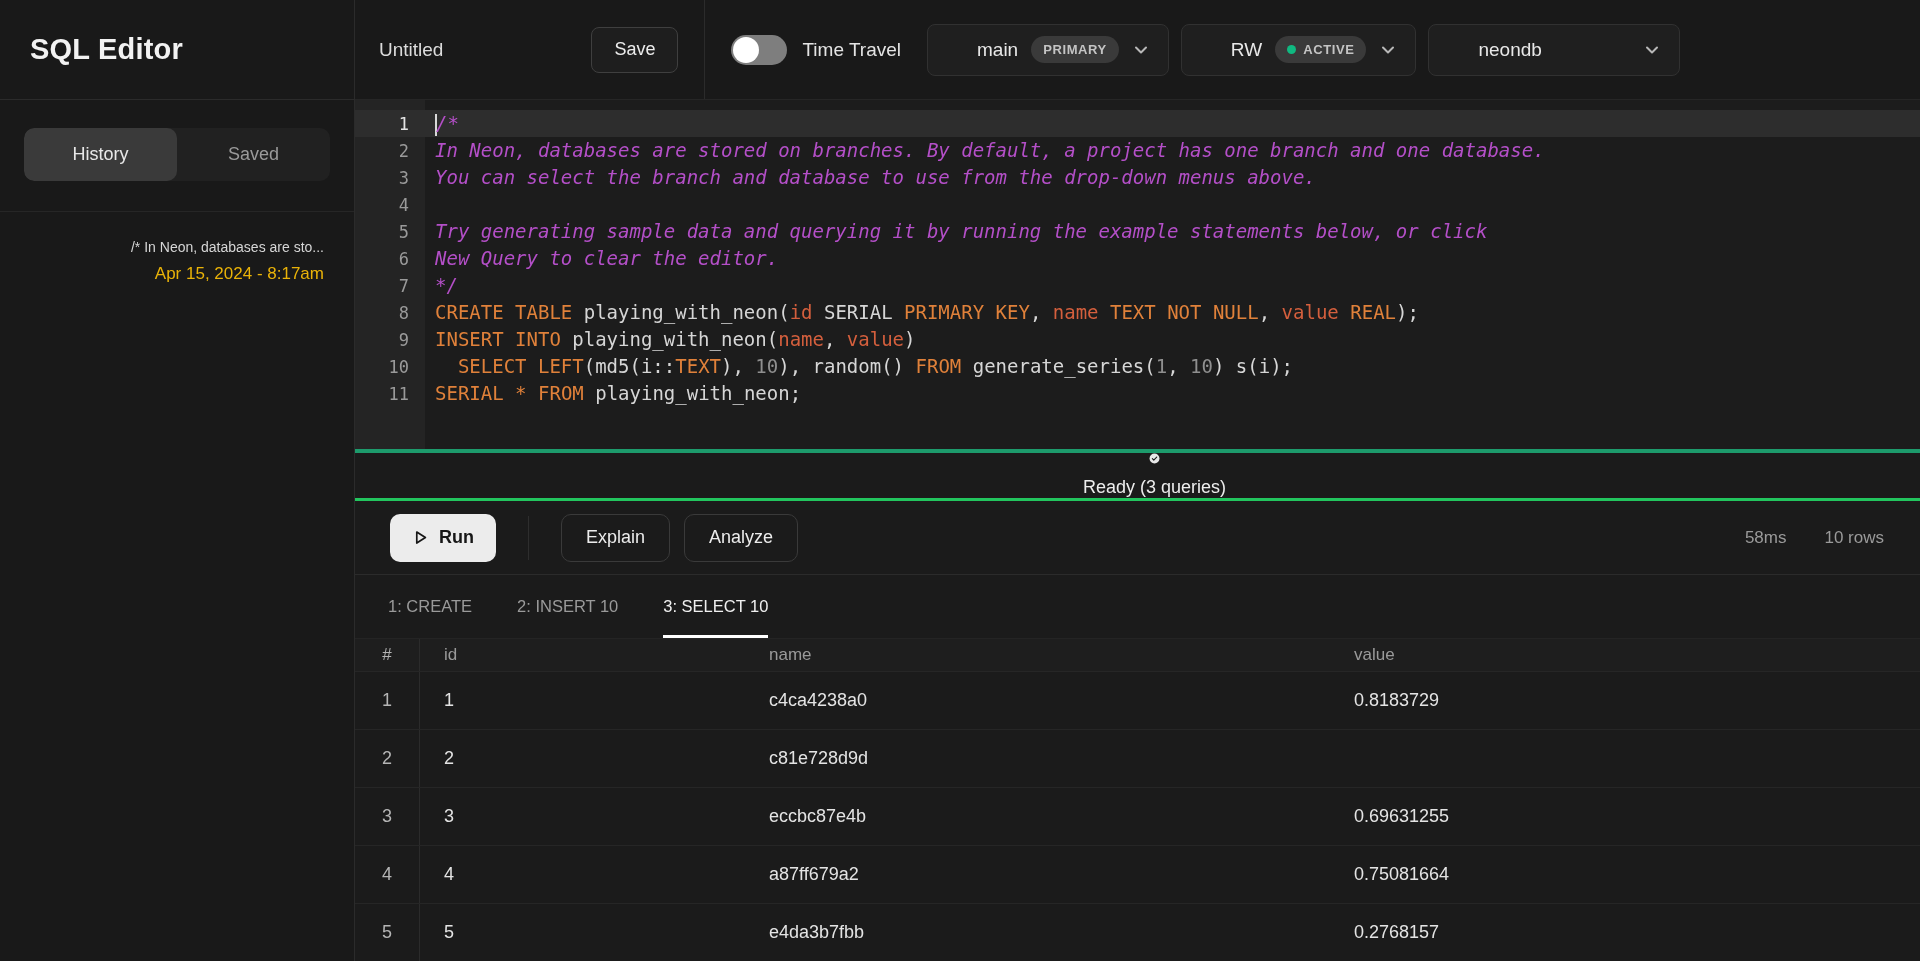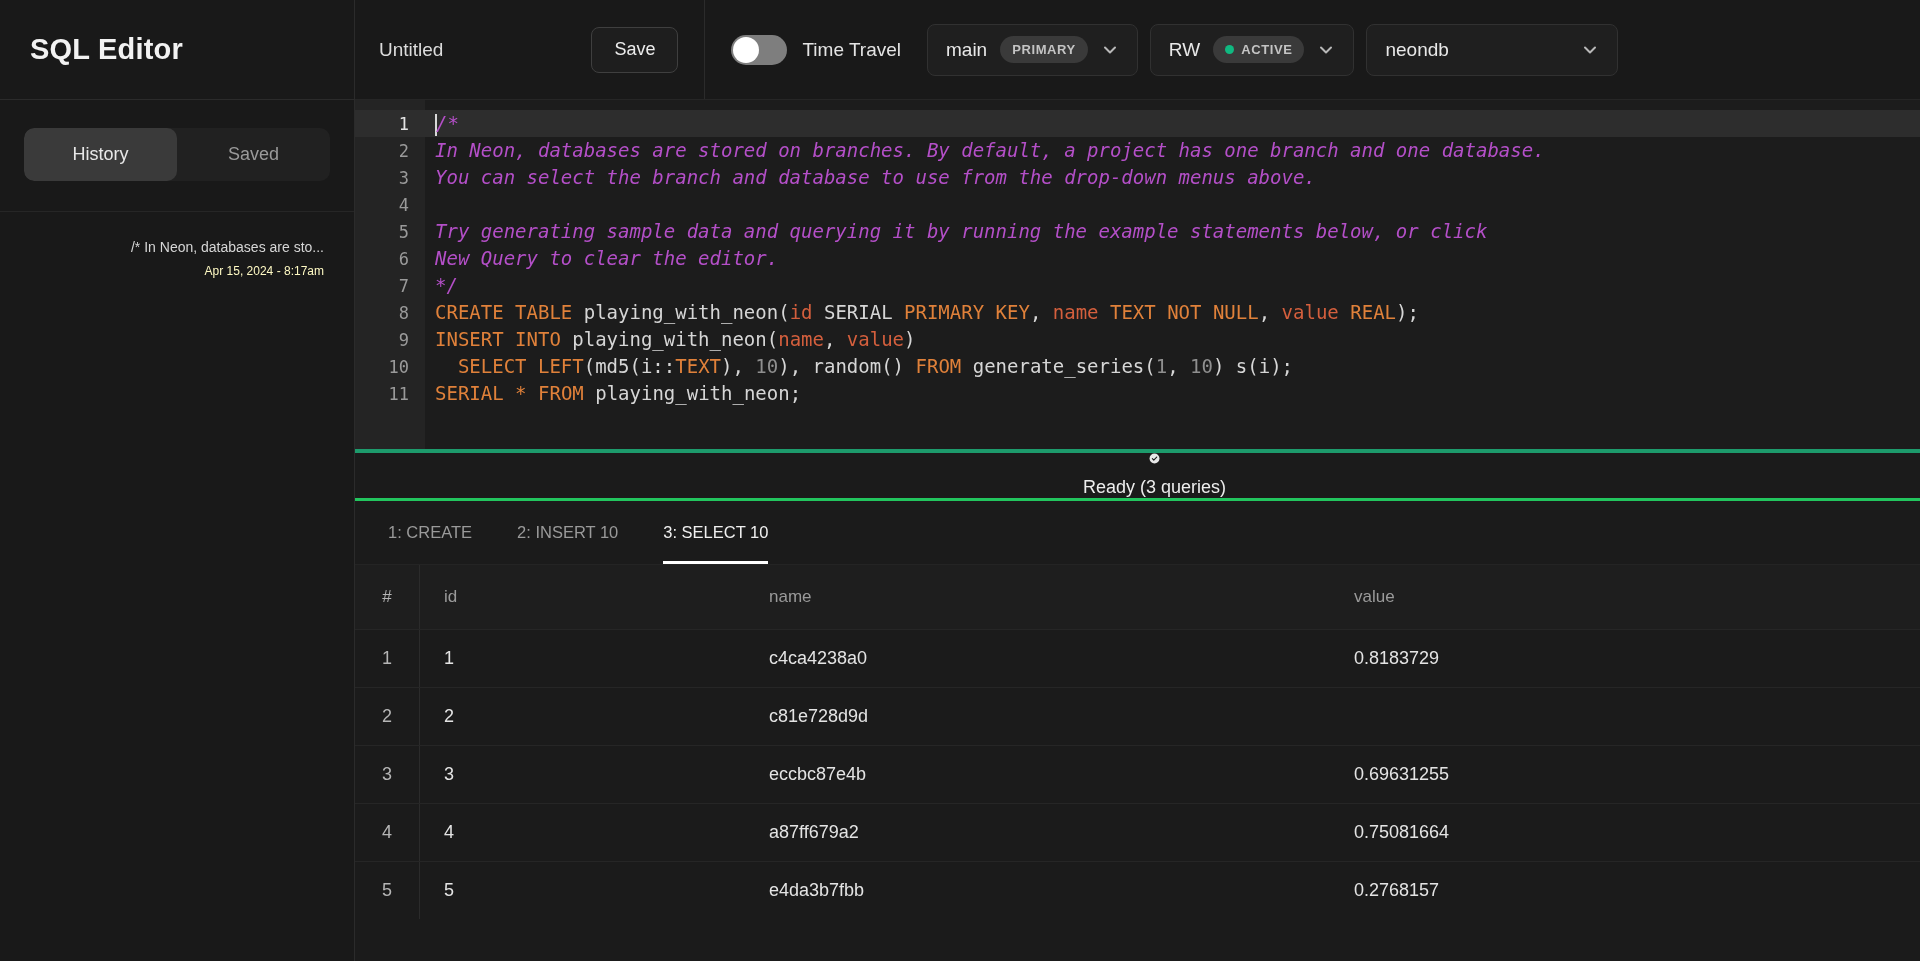--- a/index.html
+++ b/index.html
@@ -26,21 +26,21 @@
     overflow: hidden;
   }
   .seg-item {
     flex: 1; display: flex; align-items: center; justify-content: center;
     font-size: 18px; color: #9a9a9a; border-radius: 10px; cursor: pointer;
   }
   .seg-item.active { background: #3a3a3a; color: #e8e8e8; }
   .history-list { padding: 26px 30px; }
   .history-item { cursor: pointer; }
   .history-preview { font-size: 14px; color: #d6d6d6; line-height: 1.35; }
-  .history-time { font-size: 12px; color: #fef9c3; margin-top: 7px; }
+  .history-time { font-size: 17px; color: #eab308; margin-top: 7px; }
   
   .main { flex: 1; display: flex; flex-direction: column; min-width: 0; }
   .topbar {
     height: 100px; min-height: 100px; background: #191919;
     display: flex; align-items: center; padding: 0 24px;
     border-bottom: 1px solid #262626;
   }
   .query-name { font-size: 19px; color: #dcdcdc; margin-right: 148px; }
   .btn {
     background: #1e1e1e; border: 1px solid #3f3f3f; color: #ececec;
@@ -55,21 +55,21 @@
   .toggle .knob {
     position: absolute; left: 2px; top: 2px; width: 26px; height: 26px;
     border-radius: 50%; background: #ffffff;
   }
   .tt-label { font-size: 19px; color: #e4e4e4; margin: 0 26px 0 15px; }
   .dd {
     height: 52px; background: #1f1f1f; border: 1px solid #313131;
     border-radius: 8px; display: flex; align-items: center; gap: 13px;
     padding: 0 18px; margin-right: 12px; cursor: pointer;
   }
-  .dd-name { font-size: 19px; color: #e8e8e8; }
+  .dd-name { font-size: 19px; color: #e8e8e8; margin-left: 31px; }
   .pill {
     background: #3a3a3a; color: #c4c4c4; font-size: 13px; font-weight: 600;
     letter-spacing: 0.6px; border-radius: 999px; padding: 6px 12px;
     display: flex; align-items: center; gap: 7px;
   }
   .dot { width: 9px; height: 9px; border-radius: 50%; background: #10b981; }
   .dd.db { width: 252px; justify-content: space-between; }
   .chev { flex: none; }
   
   .editor {
@@ -256,20 +256,34 @@
     <div class="green-line"></div>
 
     <div class="status-row">
       <svg width="21" height="21" viewBox="0 0 20 20">
           <circle cx="10" cy="10" r="9" fill="#e8e8e8"></circle>
           <path d="M6.1 10.3 L8.7 12.9 L14 7.3" fill="none" stroke="#1b1b1b" stroke-width="2" stroke-linecap="round" stroke-linejoin="round"></path>
         </svg>
       <span>Ready (3 queries)</span>
     </div>
 
+    <div class="actions-row">
+      <button class="btn run">
+        <svg width="17" height="17" viewBox="0 0 16 16">
+            <path d="M4.5 2.8 L12.6 8 L4.5 13.2 Z" fill="none" stroke="#171717" stroke-width="1.6" stroke-linejoin="round"></path>
+          </svg>
+        <span>Run</span>
+      </button>
+      <div class="vdiv2"></div>
+      <button class="btn ghost">Explain</button>
+      <button class="btn ghost">Analyze</button>
+      <div class="flex-spacer"></div>
+      <span class="meta-stat">58ms</span>
+      <span class="meta-stat">10 rows</span>
+    </div>
 
     <div class="results">
       <div class="rtabs" id="resultTabs">
           <div class="rtab">1: CREATE</div>
           <div class="rtab">2: INSERT 10</div>
           <div class="rtab active">3: SELECT 10</div>
         </div>
       <div class="tgrid thead" id="tableHead">
           <div class="tc0">#</div>
           <div class="tc">id</div>

